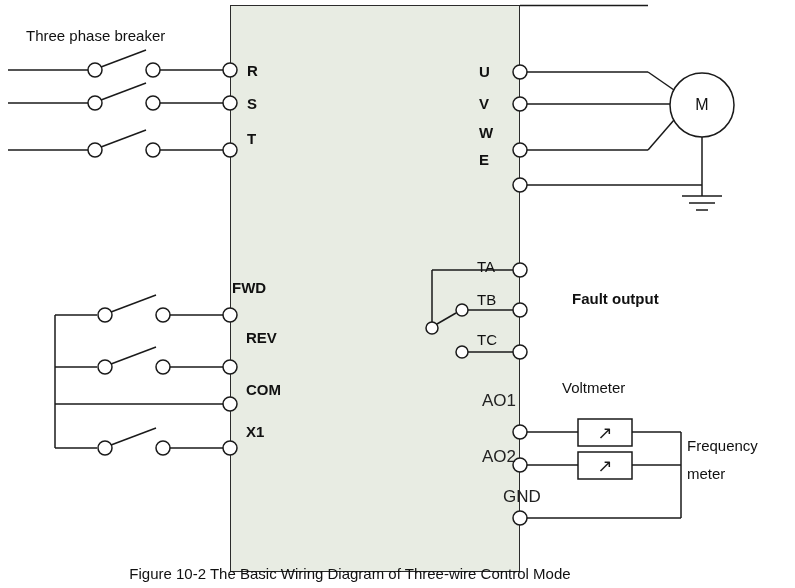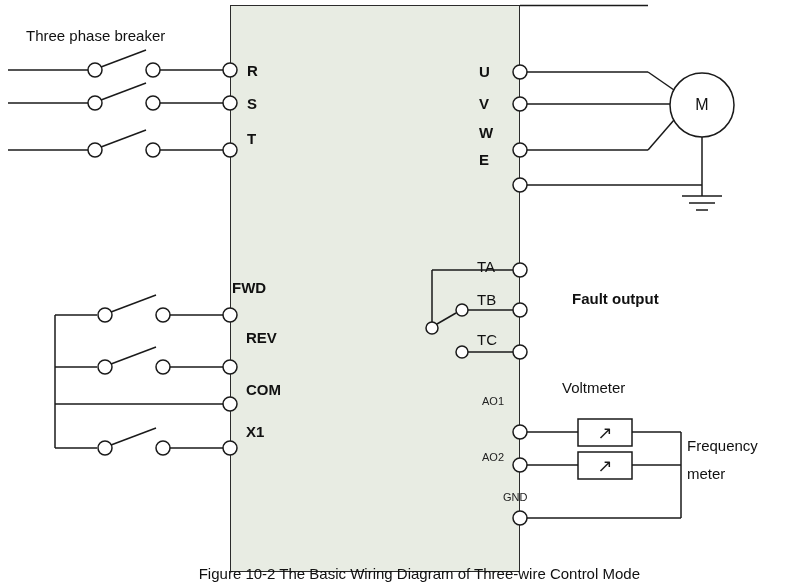--- a/index.html
+++ b/index.html
@@ -9,24 +9,24 @@
     position:absolute; left:230px; top:5px; width:290px; height:567px;
     background:#e8ece3; border:1.5px solid #2b2b2b;
   }
   svg.wires { position:absolute; left:0; top:0; }
   svg.wires line { stroke:#1a1a1a; stroke-width:1.5; fill:none; }
   svg.wires circle { fill:#ffffff; stroke:#1a1a1a; stroke-width:1.5; }
   svg.wires rect { fill:#ffffff; stroke:#1a1a1a; stroke-width:1.5; }
   svg.wires text.needle { font:18px "DejaVu Sans", sans-serif; fill:#1a1a1a; }
   .lbl { position:absolute; font-size:15px; line-height:16px; color:#111; white-space:nowrap; }
   .lbl.bold { font-weight:700; }
-  .lbl.small { font-size:11px; line-height:12px; color:#222; }
+  .lbl.small { font-size:17px; line-height:12px; color:#222; }
   .motor-label { position:absolute; left:690px; top:96px; width:24px; text-align:center;
                  font-size:16px; color:#111; }
-  .caption { position:absolute; left:60px; top:565px; width:580px; text-align:right;
+  .caption { position:absolute; left:60px; top:565px; width:580px; text-align:center;
              font-size:15px; color:#111; }
 </style>
 </head>
 <body>
 
 <div class="stage">
 
   <div class="inverter-block"></div>
 
   <svg class="wires" width="795" height="588" viewBox="0 0 795 588">

